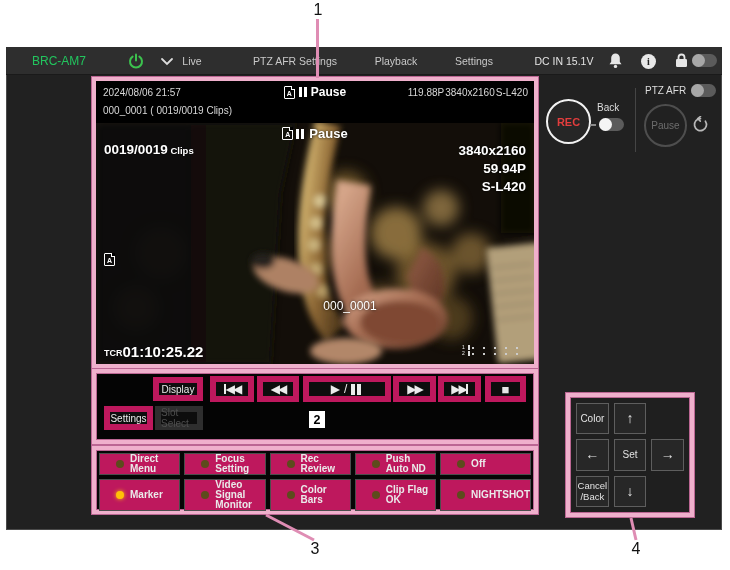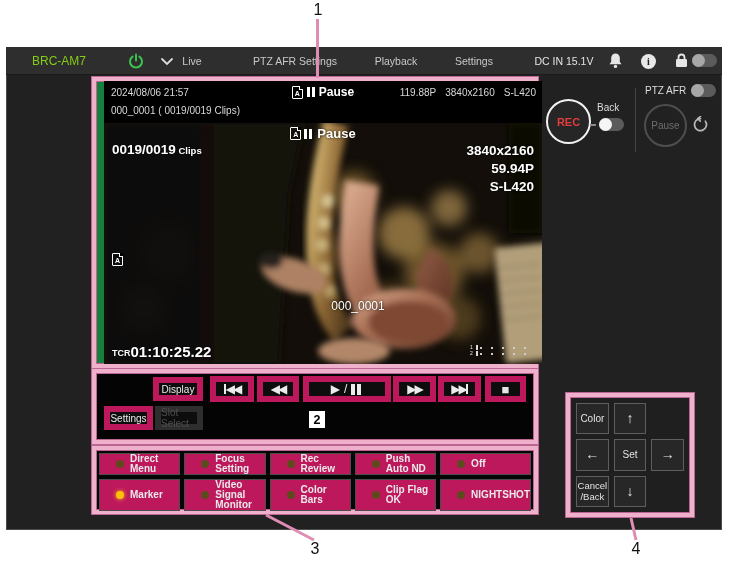--- a/index.html
+++ b/index.html
@@ -7,48 +7,48 @@
   .page { position:relative; width:730px; height:570px; background:#ffffff;
           font-family:"Liberation Sans", sans-serif; overflow:hidden; }
 
   
   .window { position:absolute; left:6px; top:47px; width:716px; height:483px;
             background:#212121; border:1px solid #4a4a4a; }
 
   
   .topbar { position:absolute; left:6px; top:47px; width:716px; height:28px;
             background:#2e2e2e; border-bottom:1px solid #1a1a1a; }
-  .topbar .devname { position:absolute; left:26px; top:7px; font-size:12px; color:#84cc16; }
+  .topbar .devname { position:absolute; left:26px; top:7px; font-size:12px; color:#22c55e; }
   .tb-item { position:absolute; top:8px; font-size:10.5px; color:#c9c9c9; text-align:center; cursor:default; }
   .pwr { position:absolute; left:122px; top:6px; width:16px; height:16px; }
   .chev { position:absolute; left:154px; top:10px; width:14px; height:9px; }
   .dcin { position:absolute; left:528px; top:8px; width:60px; font-size:10.5px; color:#e3e3e3; text-align:center; }
   .bell { position:absolute; left:608px; top:52px; width:15px; height:17px; }
   .infoc { position:absolute; left:641px; top:54px; width:15px; height:15px; border-radius:50%;
            background:#e8e8e8; color:#222; font-size:10px; font-weight:bold;
            display:flex; align-items:center; justify-content:center; font-family:"Liberation Serif",serif; }
   .lockic { position:absolute; left:675px; top:53px; width:13px; height:15px; }
   .toggle { position:relative; width:25px; height:13px; border-radius:7px; background:#5b5b5b; }
   .toggle .knob { position:absolute; left:0; top:0; width:13px; height:13px; border-radius:50%; background:#a7a7a7; }
   .toggle.white .knob { background:#f5f5f5; }
   .tgl-top { position:absolute; left:692px; top:54px; }
 
   
   .pframe { position:absolute; border:4px solid #efb0cc; box-shadow:0 0 0 1px #bb6693, inset 0 0 0 1px #bb6693; }
-  .r1 { left:92px; top:77px; width:446px; height:291px; background:#15803d;padding-left:8px; }
+  .r1 { left:92px; top:77px; width:446px; height:291px; background:#15803d; }
   .r2 { left:92px; top:369px; width:446px; height:75px; background:#040404; }
   .r3 { left:92px; top:446px; width:446px; height:68px; background:#060606; }
   .r4 { left:566px; top:393px; width:128px; height:124px; background:#1f1f1f; }
 
   
   .infobar { position:relative; width:438px; height:42px; background:#000; color:#d8d8d8; font-size:10px; }
   .ib-line1 { position:relative; height:22px; }
   .ib-dt { position:absolute; left:7px; top:6px; }
   .ib-center { position:absolute; left:0; right:0; top:4px; display:flex; justify-content:center; align-items:center; gap:4px; }
-  .ib-right { position:absolute; right:6px; top:6px; display:flex; gap:9px; }
+  .ib-right { position:absolute; right:6px; top:6px; display:flex; gap:1px; }
   .ib-line2 { position:absolute; left:7px; top:24px; }
   .pausewrap { display:inline-flex; align-items:center; gap:2px; color:#fff; font-weight:bold; font-size:12px; }
   .pbars { display:inline-flex; gap:2px; margin-right:2px; }
   .pbars i { display:block; width:3px; height:10px; background:#fff; }
   .clipicon { position:relative; display:inline-flex; width:11px; height:13px; border:1px solid #fff;
               border-radius:1px; align-items:flex-end; justify-content:center; font-style:normal; }
   .clipicon b { font-size:7px; line-height:8px; color:#fff; font-weight:bold; }
   .clipicon:before { content:""; position:absolute; right:-1px; top:-1px; width:3px; height:3px; background:#000; border-left:1px solid #fff; border-bottom:1px solid #fff; }
 
   

